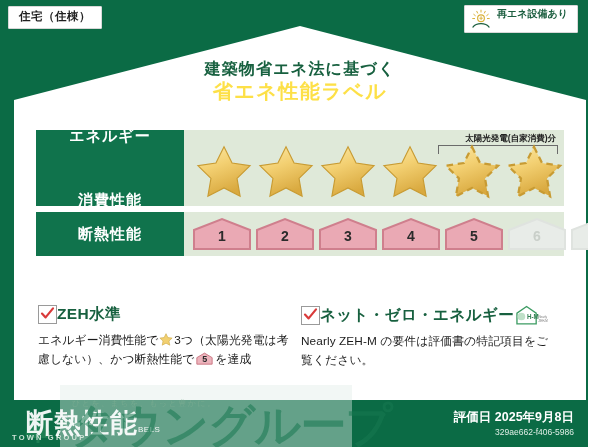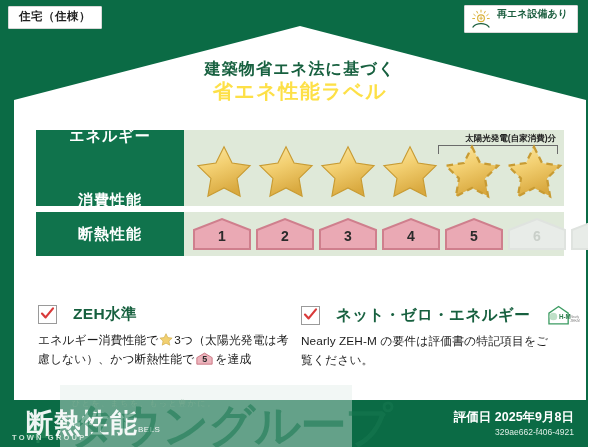--- a/index.html
+++ b/index.html
@@ -76,21 +76,21 @@
   .hbox svg{display:block;width:60px;height:34px;}
   .hnum{
     position:absolute;left:0;right:0;top:12px;text-align:center;
     font-size:14px;font-weight:bold;color:#2b2b2b;line-height:1;
   }
   .hbox.off .hnum{color:#c9cfc9;}
 
   
   .panels{position:absolute;left:24px;top:278px;width:526px;display:flex;}
   .panel{width:50%;box-sizing:border-box;padding-right:12px;}
-  .p-head{display:flex;align-items:center;gap:16px;margin-bottom:6px;}
+  .p-head{display:flex;align-items:center;gap:0;margin-bottom:6px;}
   .chk{width:17px;height:17px;border:1.4px solid #9a9a9a;background:#fff;flex:0 0 auto;position:relative;}
   .chk svg{position:absolute;left:1px;top:0px;}
   .p-ttl{font-size:15.5px;font-weight:bold;color:#17603f;letter-spacing:.4px;white-space:nowrap;}
   .zehm-ico{width:34px;height:22px;flex:0 0 auto;}
   .p-body{font-size:11.8px;color:#1b1b1b;line-height:1.62;letter-spacing:.1px;}
   .inl-star{display:inline-block;width:14px;height:13px;vertical-align:-2px;margin:0 1px;}
   .inl-house{
     display:inline-block;width:17px;height:13px;vertical-align:-2px;margin:0 2px;position:relative;
   }
   .inl-house svg{position:absolute;left:0;top:0;}
@@ -348,21 +348,21 @@
       </div>
 
     </div>
   </div>
 
   <div class="footer">
     <div class="f-date">
       <span>評価日</span>
       <span>2025年9月8日</span>
     </div>
-    <div class="f-id">329ae662-f406-4921</div>
+    <div class="f-id">329ae662-f406-5986</div>
   </div>
 
   <div class="wm-panel"></div>
 
   <div class="wm-town">
     <svg width="60" height="34" viewBox="0 0 60 34" class="tg-tree">
       <path d="M30 3 C22 8 19 14 22 18 C17 19 16 25 21 27 L39 27 C44 25 43 19 38 18 C41 14 38 8 30 3 Z" fill="#2e8f5e" opacity=".55"></path>
       <rect x="28.5" y="26" width="3" height="6" fill="#2e8f5e" opacity=".55"></rect>
     </svg>
     <div class="tg-txt">TOWN GROUP</div>

